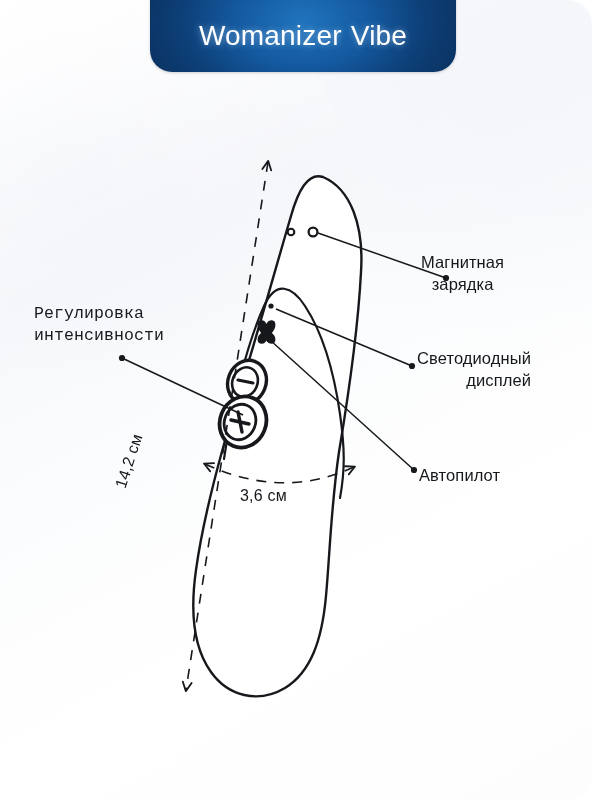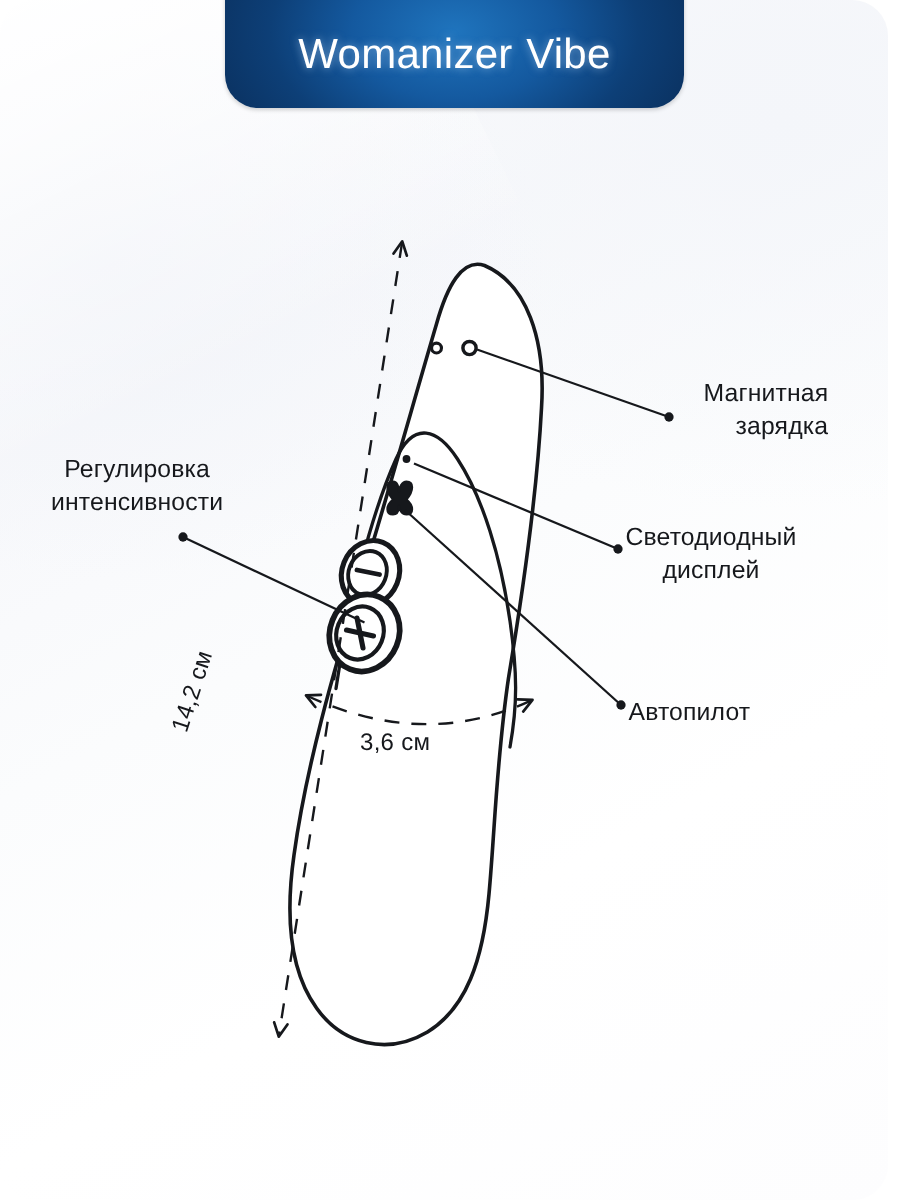--- a/index.html
+++ b/index.html
@@ -70,24 +70,24 @@
     height: 800px;
   }
   .lbl {
     position: absolute;
     color: #16181c;
     font-size: 16.5px;
     line-height: 1.32;
     white-space: pre-line;
     letter-spacing: 0.1px;
   }
-  #lbl-magnetic { left: 421px; top: 252px; text-align: right; margin-left: 48px; }
-  #lbl-led      { left: 417px; top: 348px; text-align: center; }
+  #lbl-magnetic { left: 421px; top: 252px; text-align: center; }
+  #lbl-led      { left: 417px; top: 348px; text-align: right; }
   #lbl-autopilot{ left: 419px; top: 465px; text-align: right; }
-  #lbl-intensity{ left: 34px;  top: 303px; text-align: center; }
+  #lbl-intensity{ left: 34px;  top: 303px; text-align: left; font-family: Liberation Mono, monospace; }
   .dim {
     position: absolute;
     color: #16181c;
     font-size: 16px;
     letter-spacing: 0.2px;
     white-space: nowrap;
   }
   #dim-width { left: 240px; top: 487px; }
   #dim-length {
     left: 112px;

